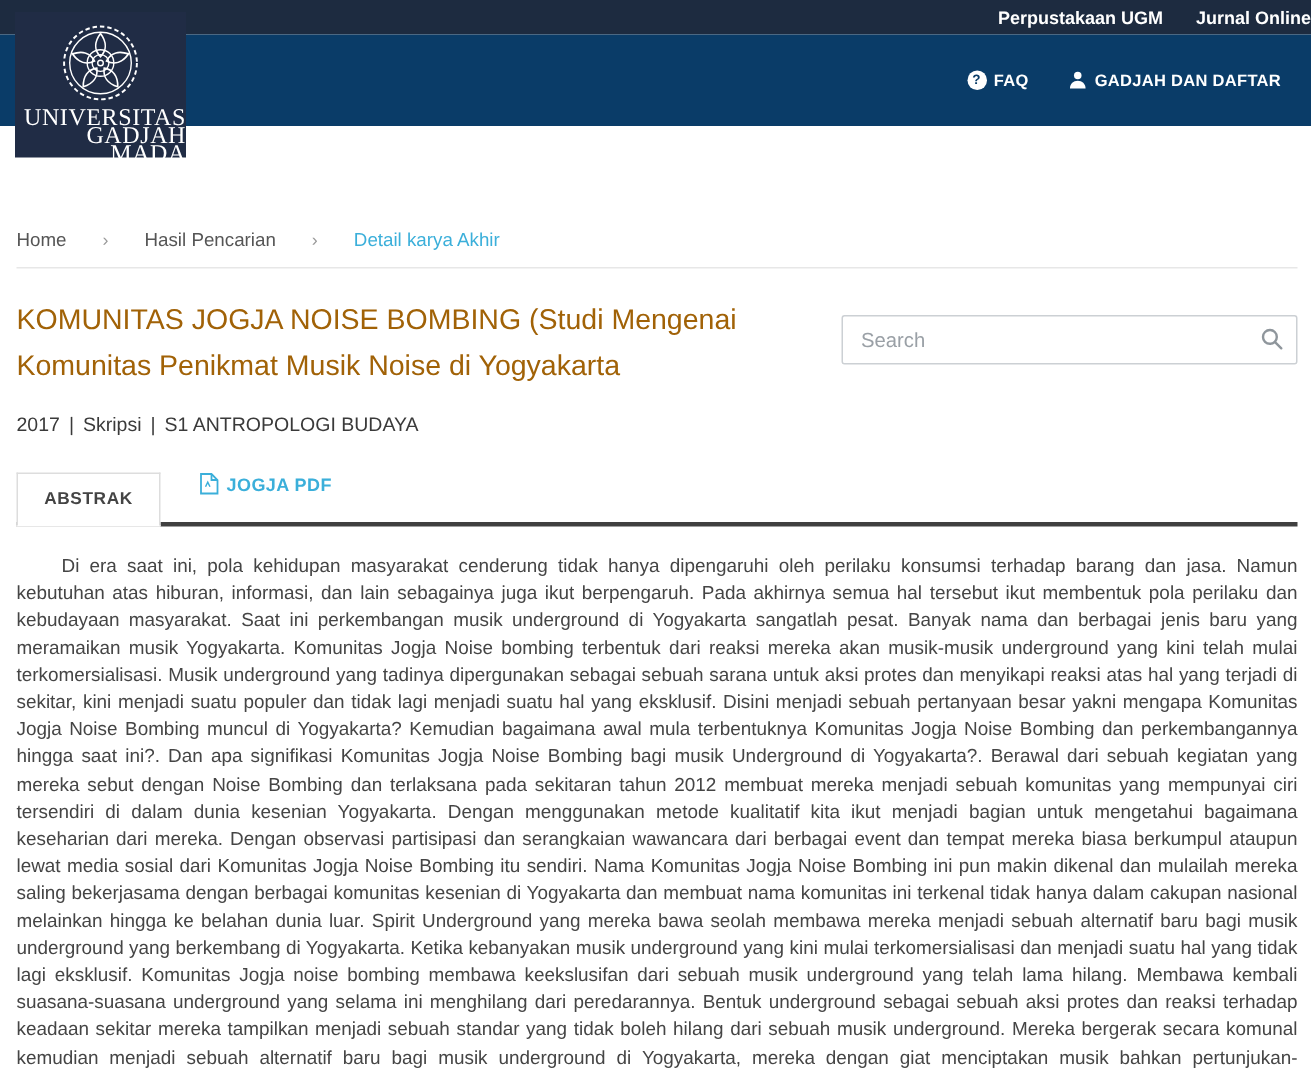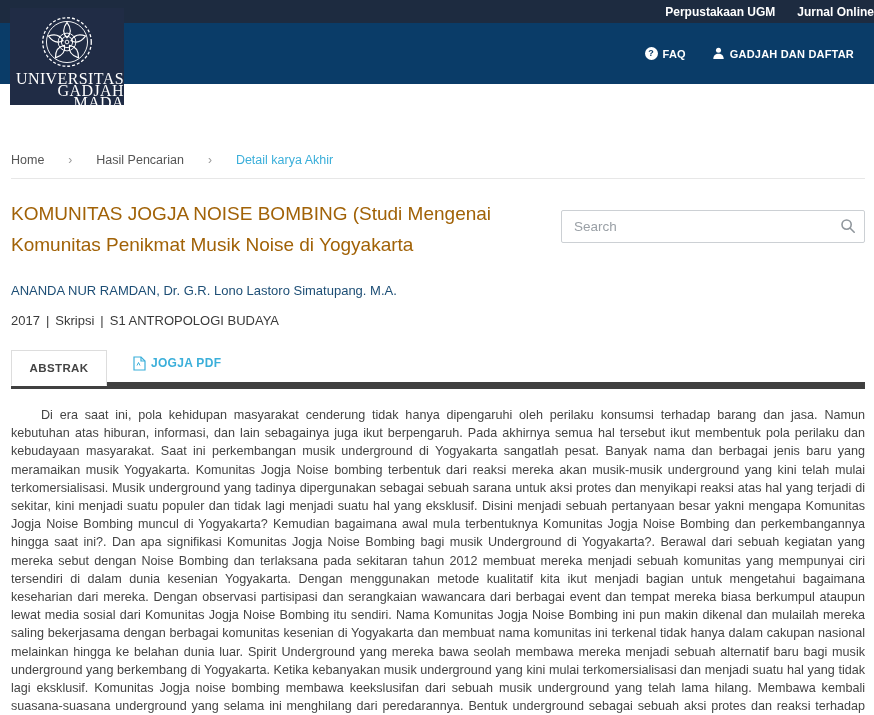--- a/index.html
+++ b/index.html
@@ -40,22 +40,22 @@
     padding:0 34px 0 12px; font-size:13.5px; color:#444;
     font-family:"Liberation Sans", sans-serif; outline:none; }
   .search-input::placeholder { color:#9aa0a6; }
   .search-btn { position:absolute; right:9px; top:8px; background:none; border:none;
     cursor:pointer; padding:0; line-height:0; }
 
   .authors { margin-top:23px; font-size:13px; color:#1d4e75; cursor:pointer; }
   .meta-line { margin-top:15px; font-size:13px; font-weight:normal; color:#3a3a3a; }
   .meta-line .pipe { margin:0 6px; color:#3a3a3a; }
 
-  .tabs { margin-top:25px; display:flex; align-items:center;
-    border-bottom:7px solid #404040; height:36px; position:relative; }
+  .tabs { margin-top:25px; display:flex; align-items:flex-start;
+    border-bottom:3px solid #404040; height:36px; position:relative; }
   .tab-active { width:96px; height:36px; background:#fff; border:1px solid #ddd;
     border-bottom:1px solid #fff; margin-bottom:-1px; display:flex; align-items:center;
     justify-content:center; font-size:11.5px; font-weight:bold; color:#444;
     letter-spacing:.4px; cursor:pointer; }
   .tab-pdf { margin-left:26px; display:flex; align-items:center; gap:5px;
     color:#3bafda; font-size:12px; font-weight:bold; letter-spacing:.3px;
     cursor:pointer; padding-bottom:9px; }
 
   .abstract { margin-top:17px; font-size:12.6px; line-height:18.2px; color:#454545;
     text-align:justify; text-indent:30px; }
@@ -128,21 +128,20 @@
         <span style="line-height:0;">
           <svg width="16" height="16" viewBox="0 0 16 16" fill="none" stroke="#8f969c" stroke-width="1.6" stroke-linecap="round">
             <circle cx="6.6" cy="6.6" r="4.6"></circle>
             <line x1="10.2" y1="10.2" x2="14.2" y2="14.2"></line>
           </svg>
         </span>
       </button>
     </div>
   </div>
 
-  <div class="authors">ANANDA NUR RAMDAN, Dr. G.R. Lono Lastoro Simatupang. M.A.</div>
 
   <div class="meta-line">
     <span>2017</span><span class="pipe">|</span><span>Skripsi</span><span class="pipe">|</span><span>S1 ANTROPOLOGI BUDAYA</span>
   </div>
 
   <div class="tabs">
     <div class="tab-active">ABSTRAK</div>
     <div class="tab-pdf">
       <span style="line-height:0;">
         <svg width="13" height="15" viewBox="0 0 13 15" fill="none" stroke="#3bafda" stroke-width="1.2">

